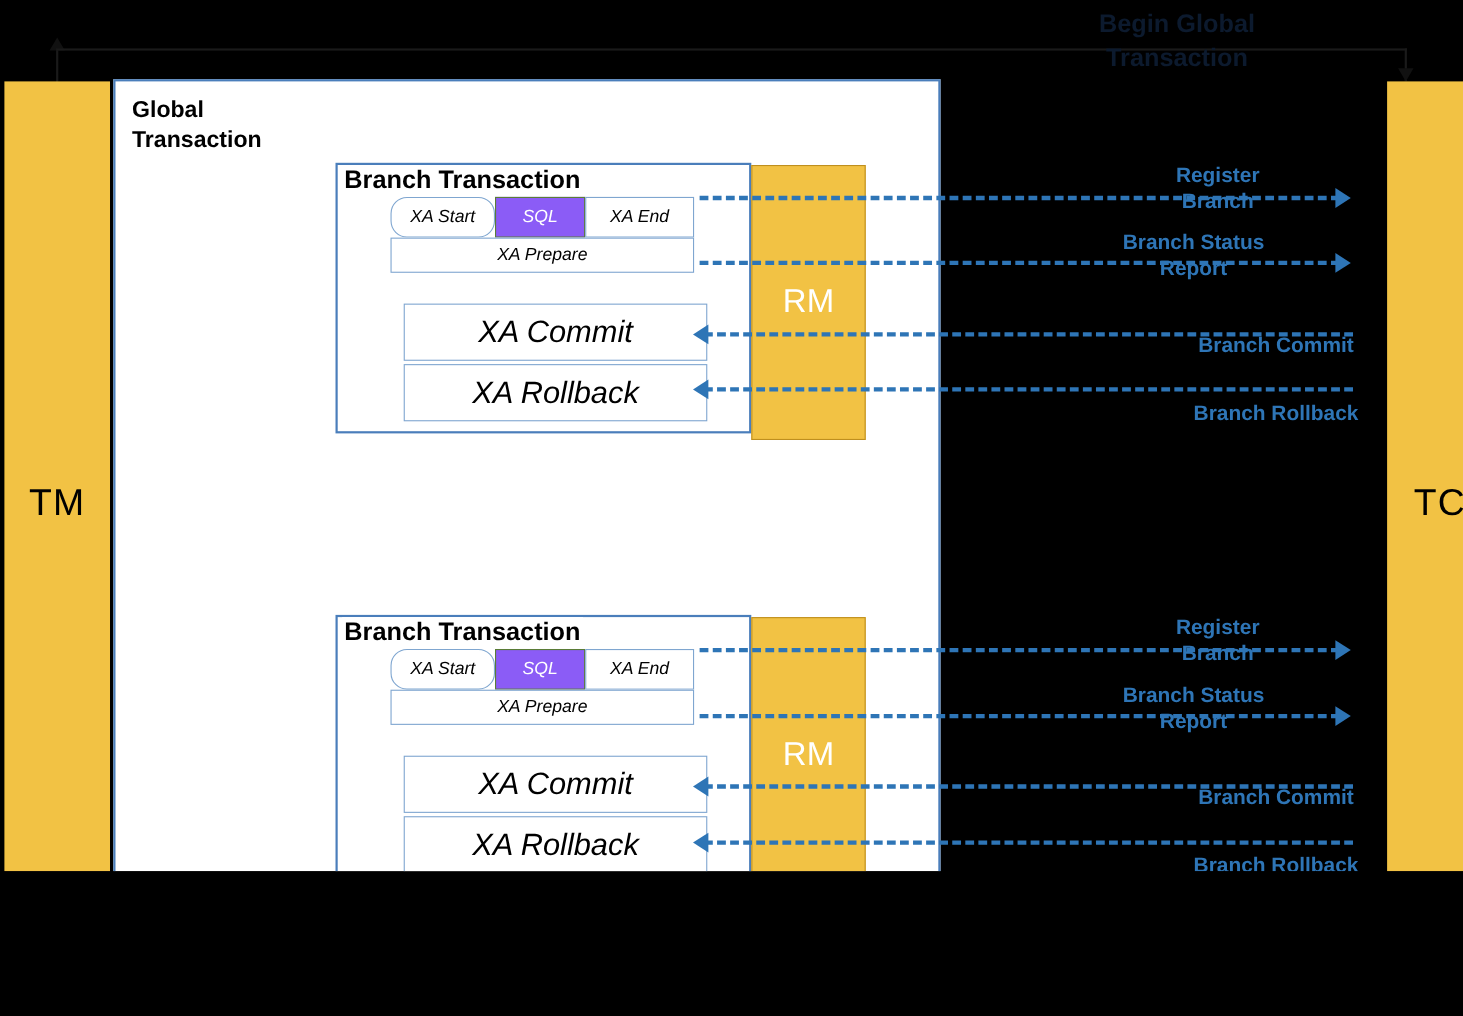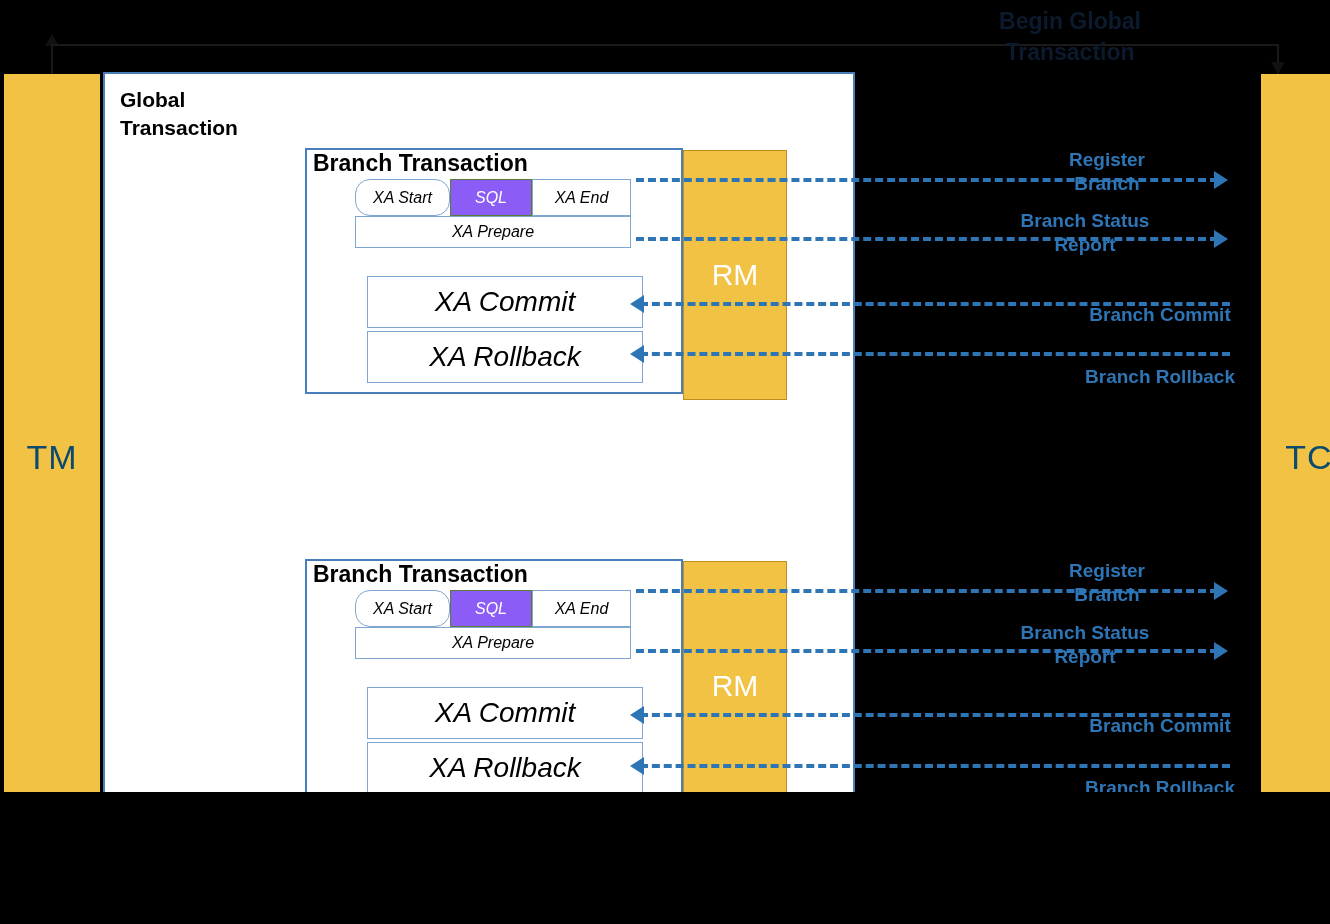--- a/index.html
+++ b/index.html
@@ -3,21 +3,21 @@
 <meta charset="utf-8">
 <style>
   html,body{margin:0;padding:0;background:#000;}
   #stage{
     position:relative;width:1330px;height:792px;background:#000;
     font-family:"Liberation Sans", sans-serif;overflow:hidden;text-decoration:underline;
   }
   
   .actor-bar{
     position:absolute;background:#F2C244;display:flex;align-items:center;
-    justify-content:center;color:#0c4a6e;font-weight:400;letter-spacing:1px;
+    justify-content:center;color:#000000;font-weight:400;letter-spacing:1px;
   }
   #tm-bar{left:4px;top:74px;width:96px;height:766px;font-size:34px;}
   #tc-bar{left:1230px;top:74px;width:96px;height:766px;font-size:34px;margin-left:31px;}
 
   
   #global-panel{
     position:absolute;left:103px;top:72px;width:752px;height:770px;
     background:#ffffff;border:2px solid #4A7EBB;box-sizing:border-box;
   }
   #global-title{

